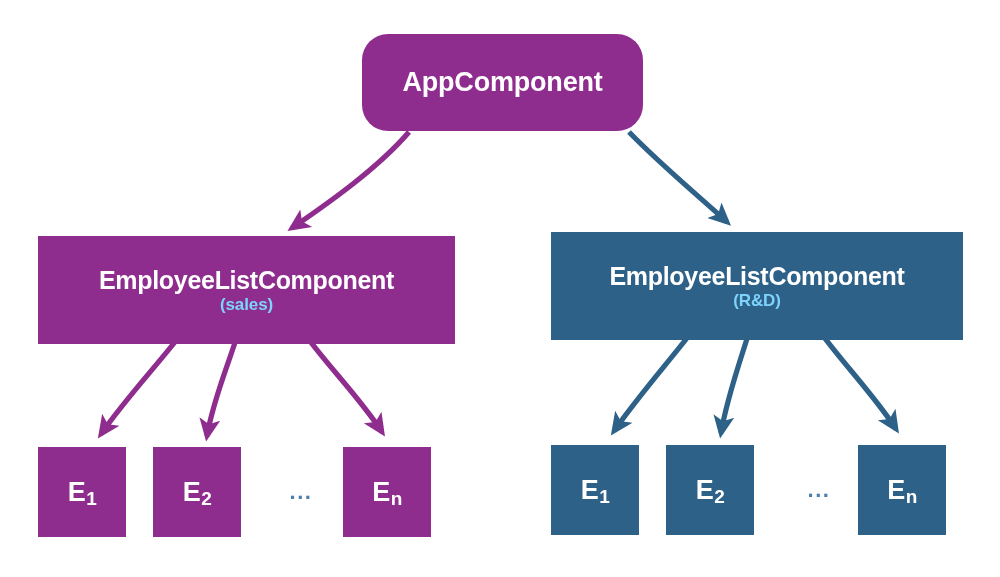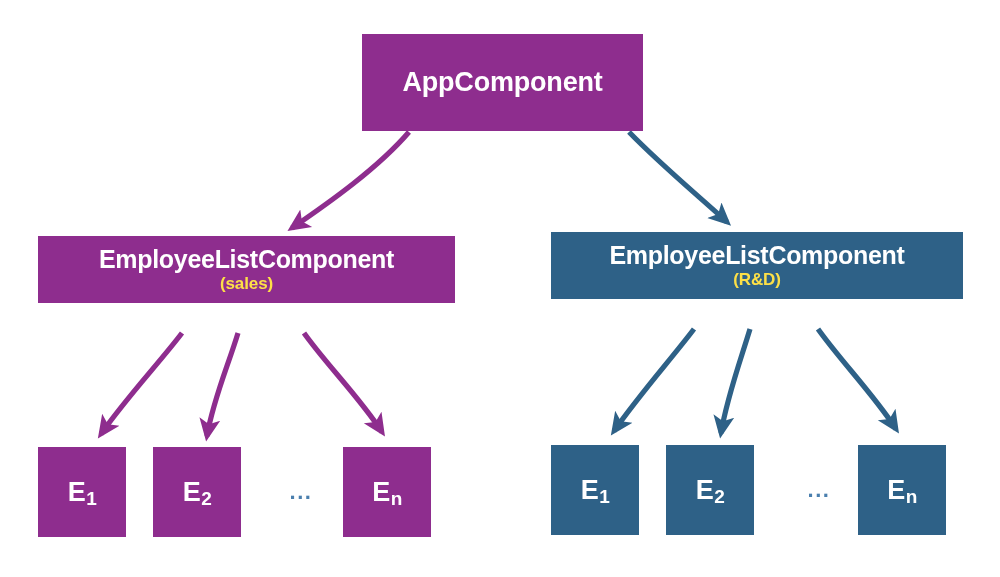--- a/index.html
+++ b/index.html
@@ -36,49 +36,50 @@
     justify-content: center;
     color: #ffffff;
     text-align: center;
     line-height: 1.12;
   }
   .node-root {
     left: 362px;
     top: 34px;
     width: 281px;
     height: 97px;
+    border-radius: 26px;
   }
   .node-root .node-title {
     font-size: 27px;
     font-weight: bold;
     letter-spacing: -0.2px;
   }
   .node-branch {
-    height: 67px;
+    height: 108px;
   }
   .node-branch.left {
     left: 38px;
     top: 236px;
     width: 417px;
   }
   .node-branch.right {
     left: 551px;
     top: 232px;
     width: 412px;
   }
   .node-branch .node-title {
     font-size: 25px;
     font-weight: bold;
     letter-spacing: -0.3px;
     margin-bottom: 1px;
   }
   .node-branch .node-subtitle {
     font-size: 17px;
     font-weight: bold;
-    color: #fde047;
+    color: #7dd3fc;
     letter-spacing: -0.1px;
   }
   .node-leaf {
     width: 88px;
     height: 90px;
   }
   .node-leaf .node-title {
     font-size: 27px;
     font-weight: bold;
   }

